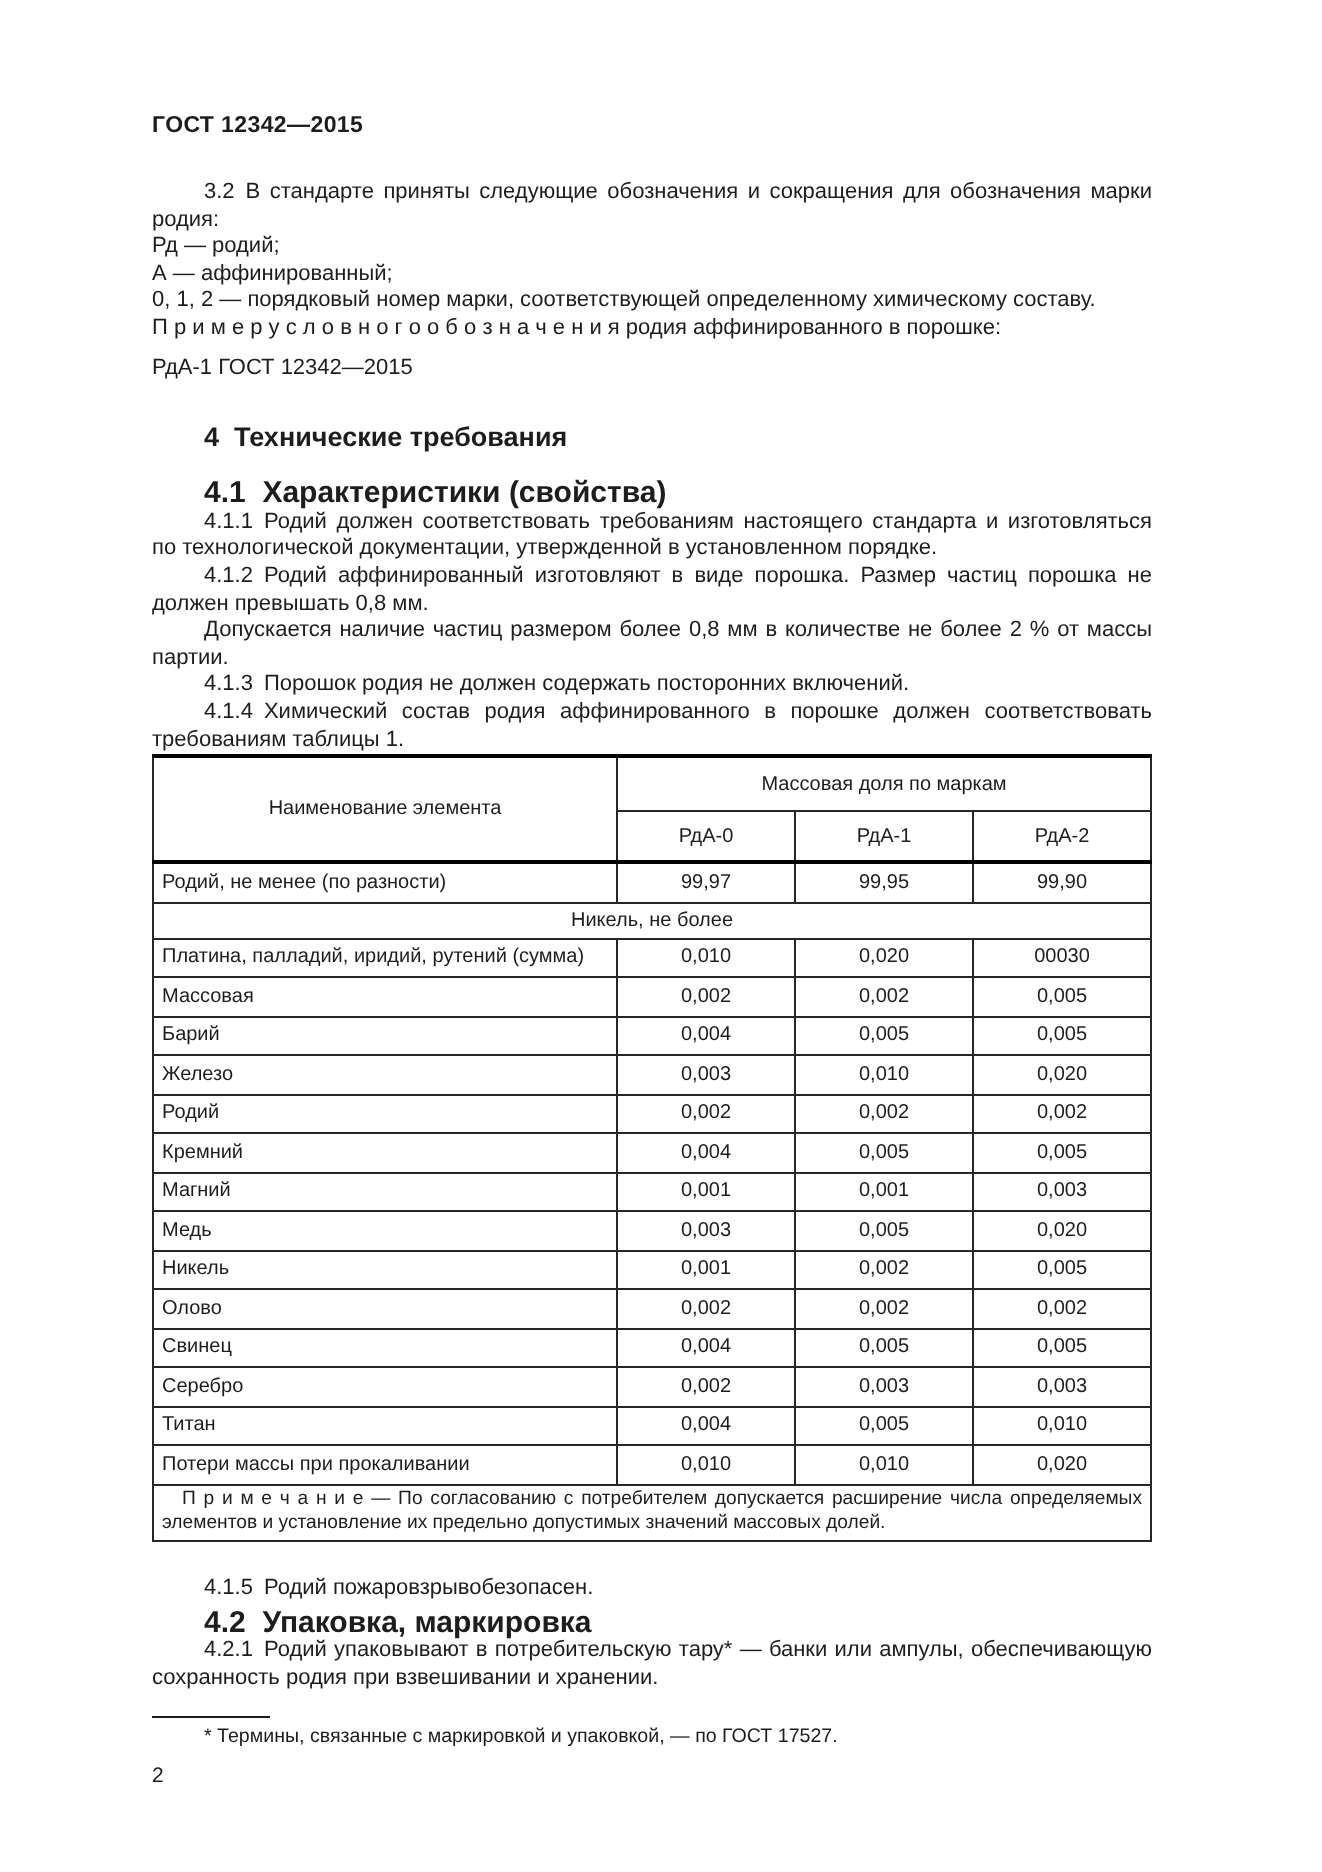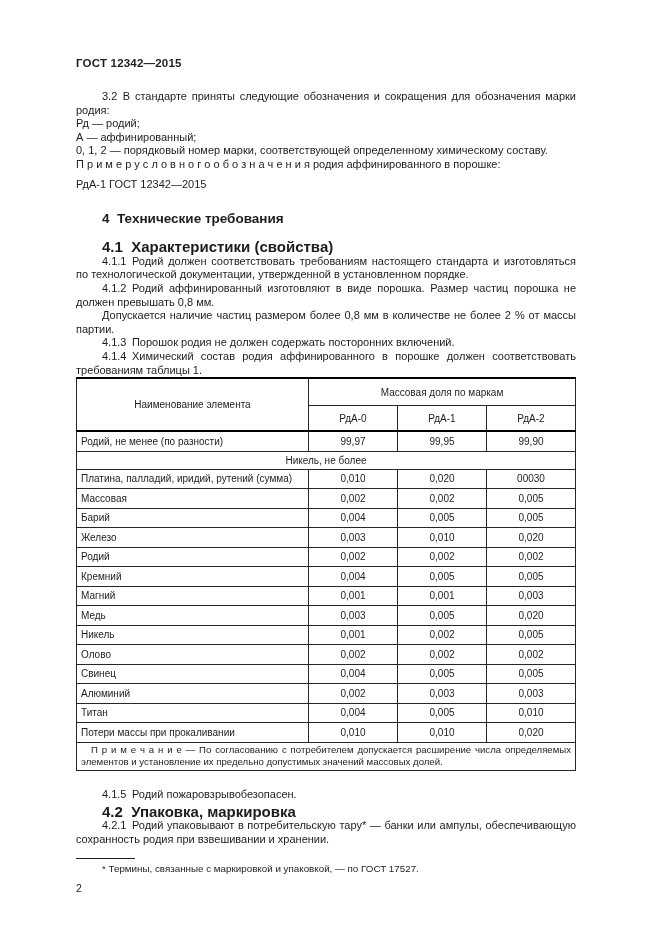--- a/index.html
+++ b/index.html
@@ -225,21 +225,21 @@
         <td class="val">0,002</td>
         <td class="val">0,002</td>
       </tr>
       <tr>
         <td class="el">Свинец</td>
         <td class="val">0,004</td>
         <td class="val">0,005</td>
         <td class="val">0,005</td>
       </tr>
       <tr>
-        <td class="el">Алюминий</td>
+        <td class="el">Серебро</td>
         <td class="val">0,002</td>
         <td class="val">0,003</td>
         <td class="val">0,003</td>
       </tr>
       <tr>
         <td class="el">Титан</td>
         <td class="val">0,004</td>
         <td class="val">0,005</td>
         <td class="val">0,010</td>
       </tr>

